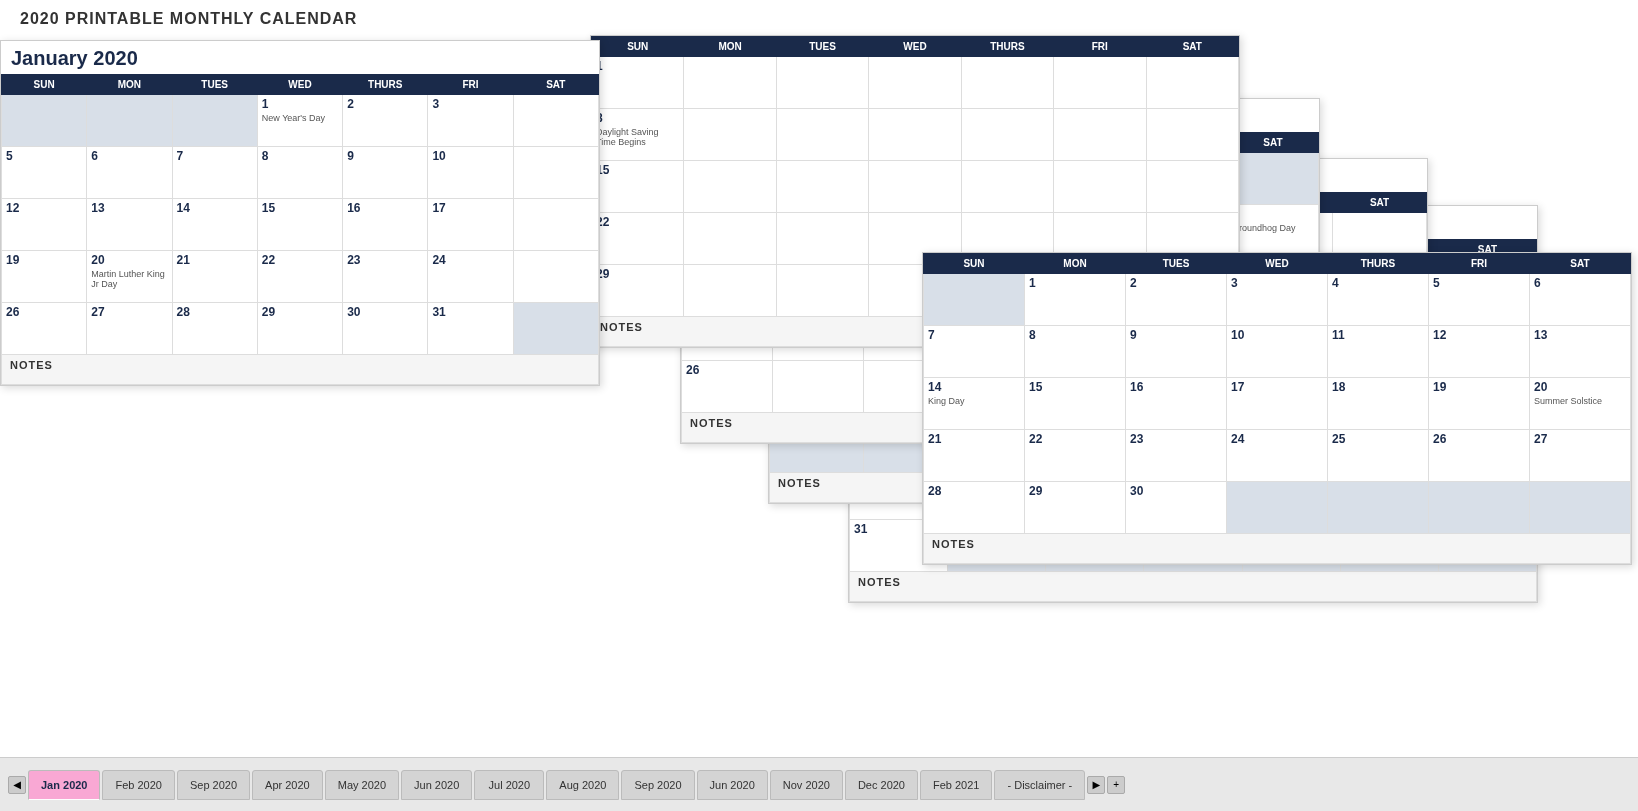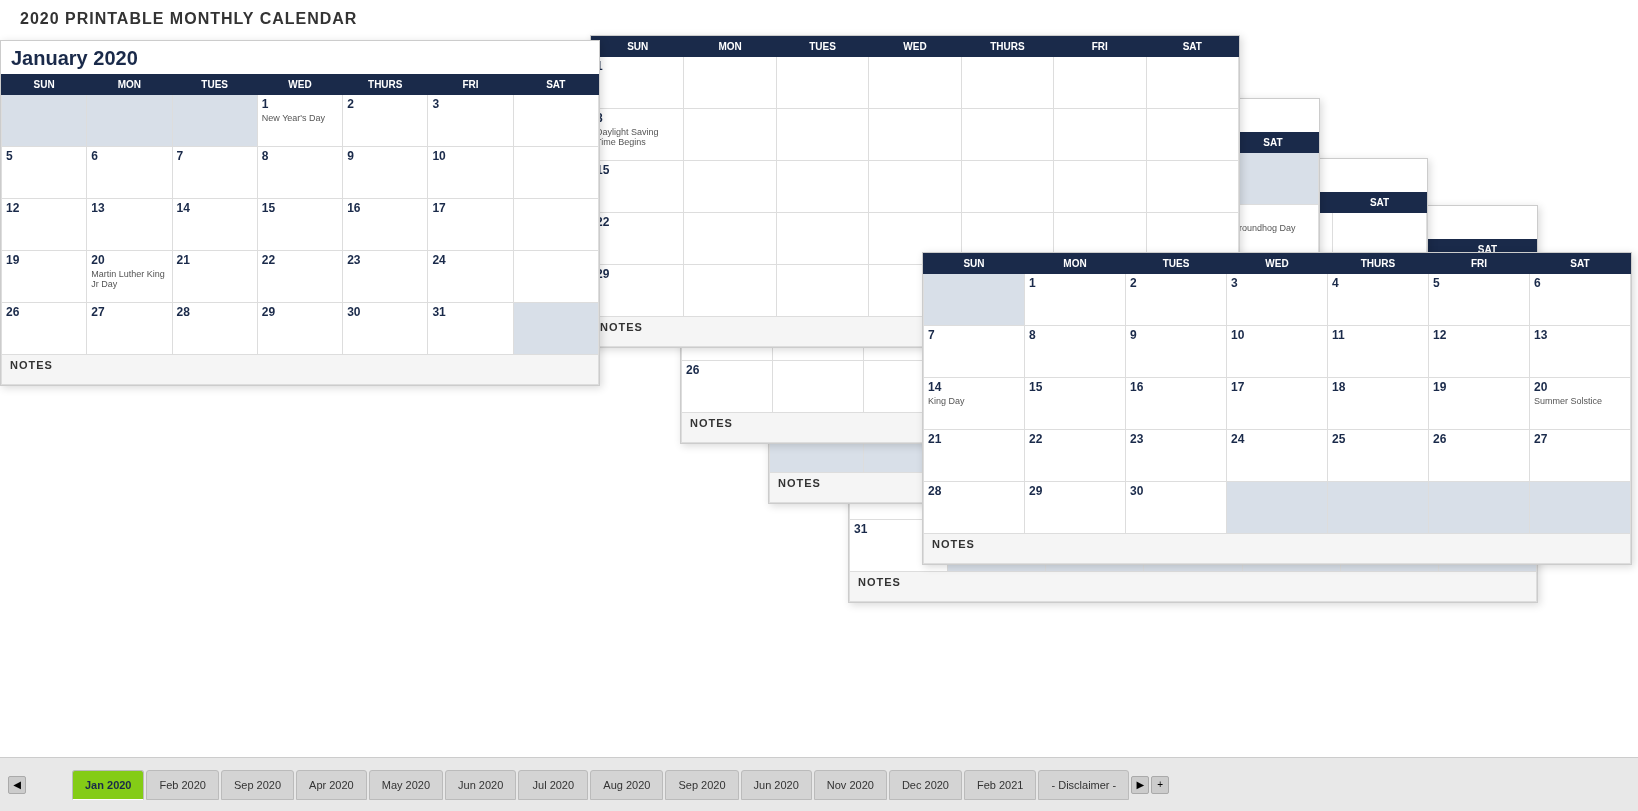--- a/index.html
+++ b/index.html
@@ -120,25 +120,24 @@
       align-items: center;
       justify-content: center;
       cursor: pointer;
       background: #d4d4d4;
       color: #333;
       white-space: nowrap;
       min-width: 70px;
     }
 
     .tab-item.active {
-      background: #84cc16;
+      background: #f9a8d4;
       border-bottom: 1px solid #fff;
       color: #1a2a4a;
       font-weight: bold;
-      margin-left: 44px;
     }
 
     .tab-scroll-btn {
       width: 18px;
       height: 18px;
       background: #ccc;
       border: 1px solid #aaa;
       border-radius: 2px;
       display: flex;
       align-items: center;

